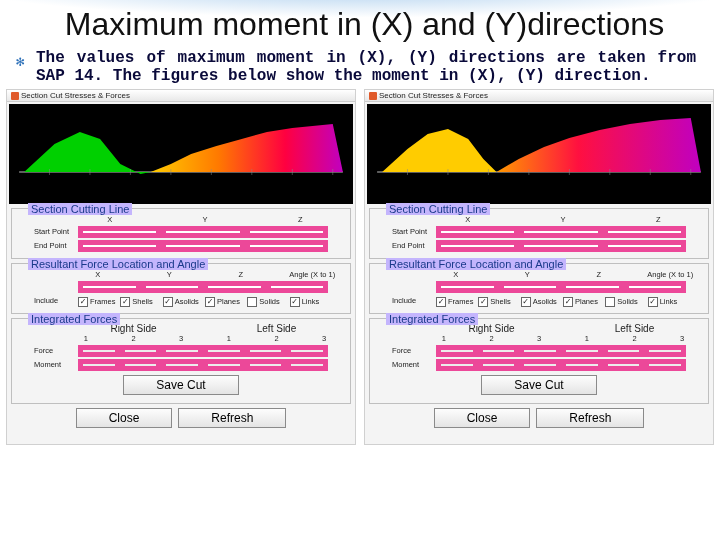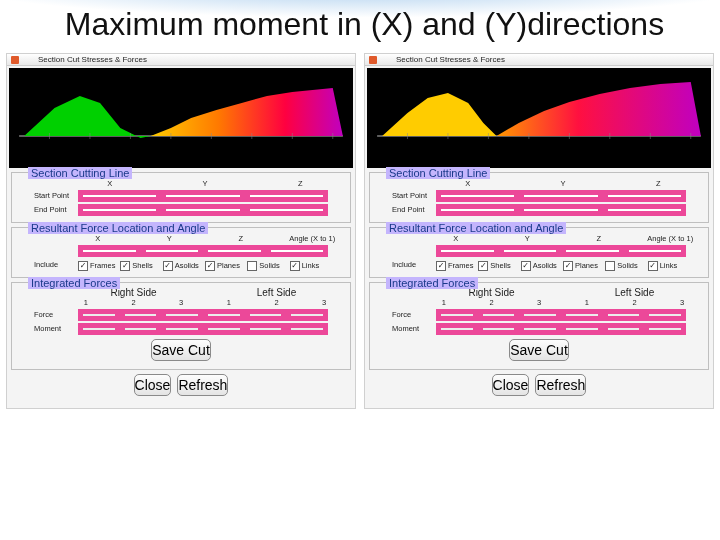--- a/index.html
+++ b/index.html
@@ -54,21 +54,21 @@
     font-size: 8px;
     color: #222;
     display: flex; flex-direction: column;
     overflow: hidden;
   }
   .win-title {
     background: linear-gradient(#fff,#e8e8e8);
     border-bottom: 1px solid #ccc;
     padding: 1px 4px;
     font-size: 8px;
-    display: flex; align-items: flex-end; gap: 19px;
+    display: flex; align-items: flex-end; gap: 2px;
   }
   .win-icon { width: 8px; height: 8px; background: #e05a2b; border-radius: 1px; }
   .plot {
     flex: 0 0 100px;
     background: #000;
     margin: 2px;
     position: relative;
     overflow: hidden;
   }
   .plot svg { width: 100%; height: 100%; display: block; }
@@ -106,38 +106,39 @@
   .chk { display: flex; align-items: center; gap: 2px; font-size: 7.5px; flex: 1; }
   .cb {
     width: 10px; height: 10px; background: #fff; border: 1px solid #666;
     display: inline-flex; align-items: center; justify-content: center;
     font-size: 8px; line-height: 1; color: #222;
   }
   .btns { display: flex; justify-content: center; gap: 6px; padding: 2px 0 4px 0; }
   .btn {
     background: linear-gradient(#fdfdfd,#e4e4e4);
     border: 1px solid #8a8a8a;
-    border-radius: 5px;
-    font-size: 14px;
-    padding: 2px 0;
+    border-radius: 0;
+    font-size: 12px;
+    padding: 2px 32px;
     cursor: pointer;
   }
   .forces-hdr { display:flex; margin-left:48px; gap:4px; }
   .forces-hdr .main { flex:1; text-align:center; font-size:10px; }
   .sub-hdr { display:flex; margin-left:48px; gap:4px; }
   .sub-hdr span { flex:1; text-align:center; font-size:7.5px; }
 </style>
 </head>
 <body>
 
 <div class="slide-bg"></div>
 
 <div class="title">Maximum moment in (X) and (Y)directions</div>
 <div class="body-text">
   <span class="bullet">✻</span>
+  <span>The values of maximum moment in (X), (Y) directions are  taken from SAP 14. The figures below show the moment in (X), (Y) direction.</span>
 </div>
 
 <div class="panels">
 
   <div class="panel">
     <div class="win-title">
       <span class="win-icon"></span>
       <span>Section Cut Stresses &amp; Forces</span>
     </div>
     <div class="plot">

